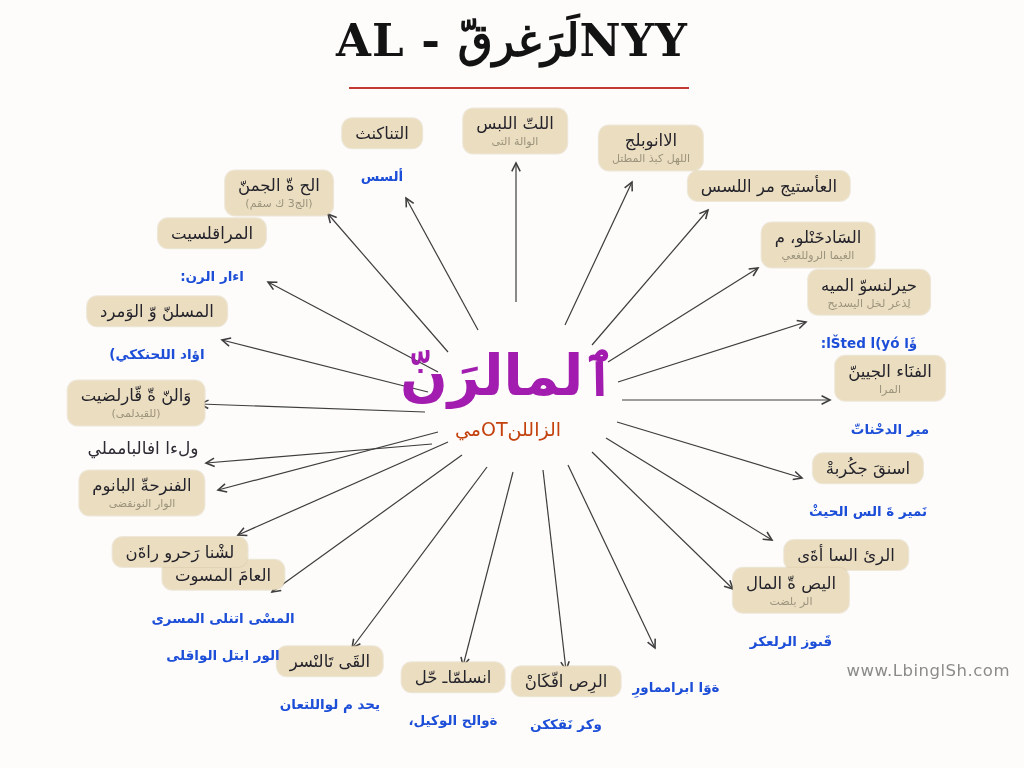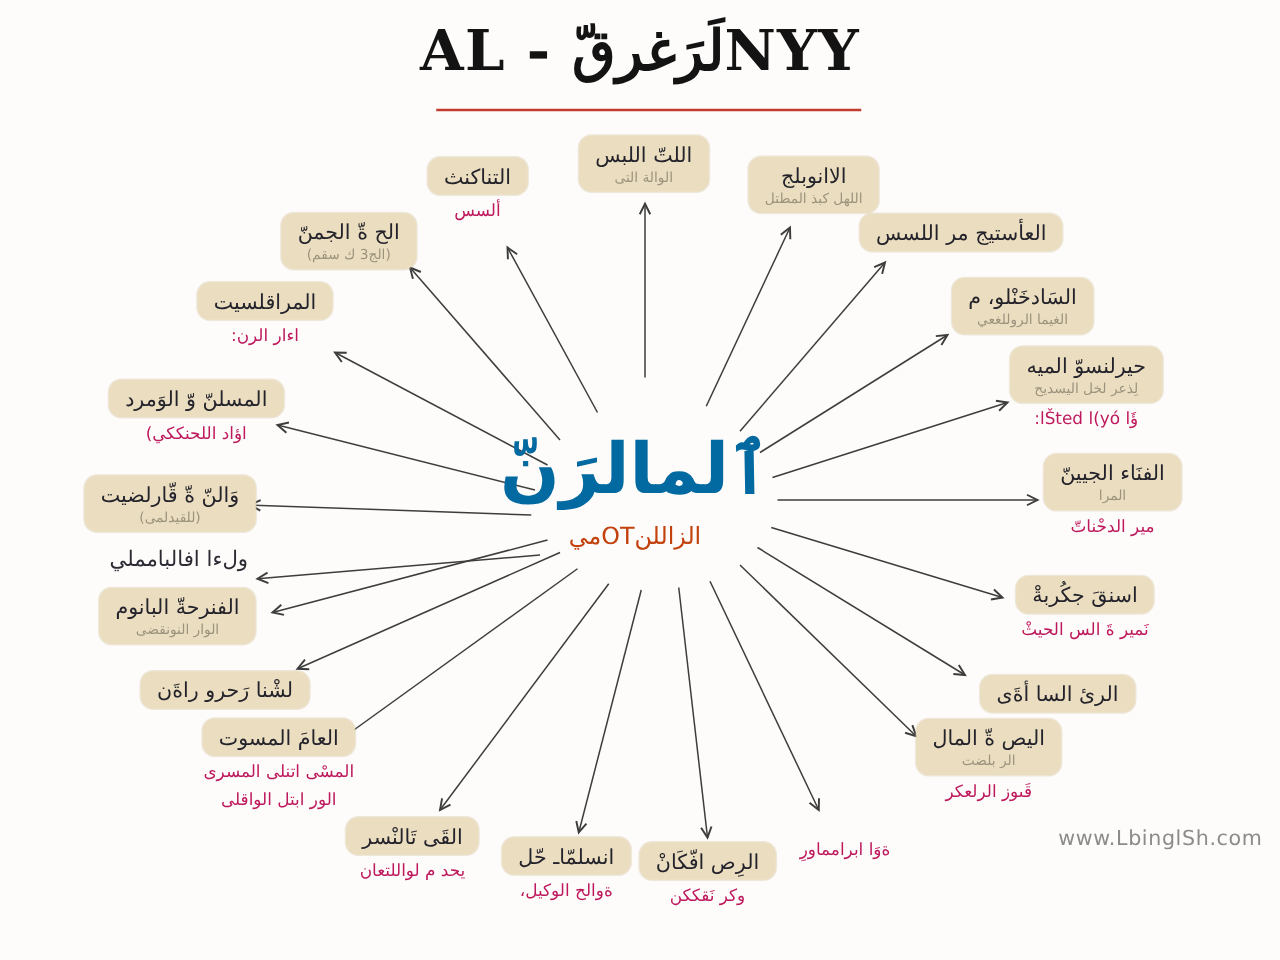--- a/index.html
+++ b/index.html
@@ -34,33 +34,33 @@
     padding:5px 13px 4px;
     color:#24232b;
     font-size:16.5px;line-height:1.28;
     direction:rtl;white-space:nowrap;
     box-shadow:0 0 0 1px rgba(208,192,158,.35);
   }
   .node .box .sub{
     font-size:11px;color:#9b937d;margin-top:1px;font-weight:400;
   }
   .node .caption{
-    font-size:13.5px;color:#be185d;margin-top:4px;
-    direction:rtl;white-space:nowrap;line-height:1.35;
+    font-size:13.5px;color:#1d4ed8;margin-top:19px;
+    direction:rtl;white-space:nowrap;line-height:1.35;font-weight:bold;
   }
   .node.plain{
     font-size:17px;color:#2c2b33;direction:rtl;white-space:nowrap;
   }
   .center-node{
     position:absolute;left:508px;top:394px;
     transform:translate(-50%,-50%);
     text-align:center;
   }
   .center-node .big{
-    font-size:56px;font-weight:700;color:#0369a1;
+    font-size:56px;font-weight:700;color:#a21caf;
     direction:rtl;white-space:nowrap;line-height:1;
   }
   .center-node .red{
     margin-top:14px;font-size:19px;color:#c2410c;
     direction:rtl;white-space:nowrap;
   }
   .footer{
     position:absolute;right:14px;bottom:8px;
     font-size:16.5px;color:#8b8b8b;letter-spacing:.5px;
   }

